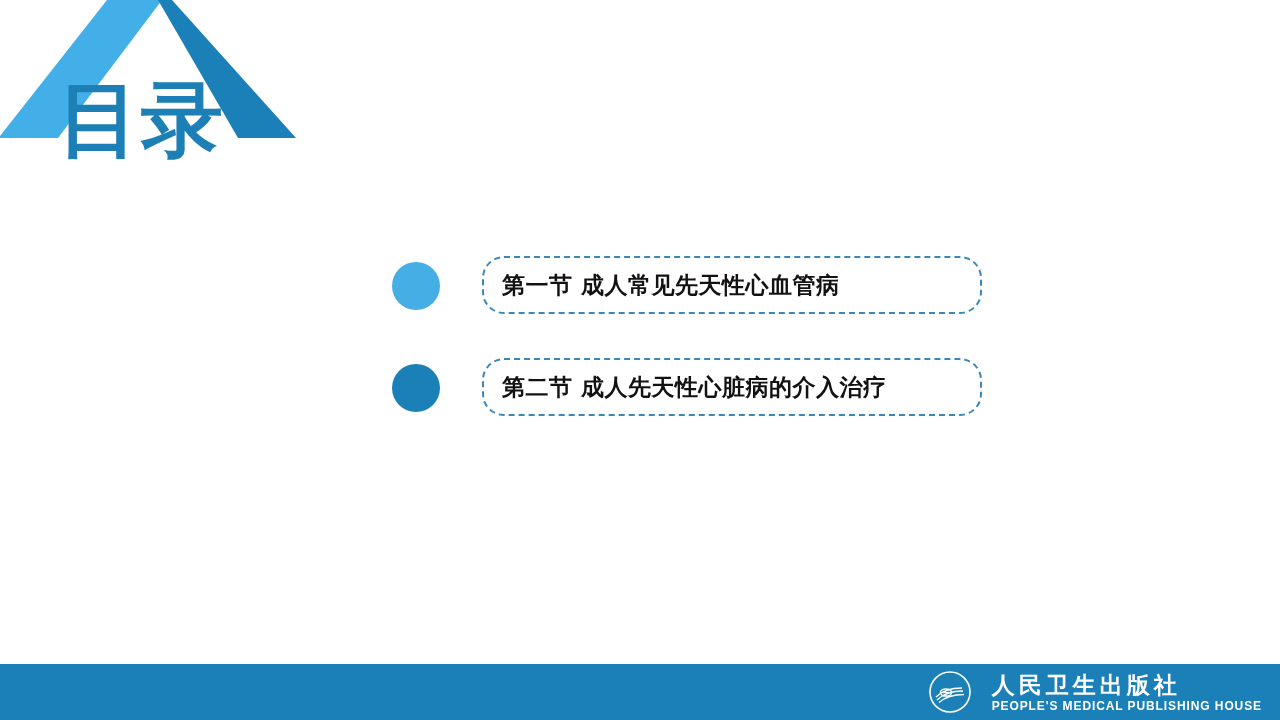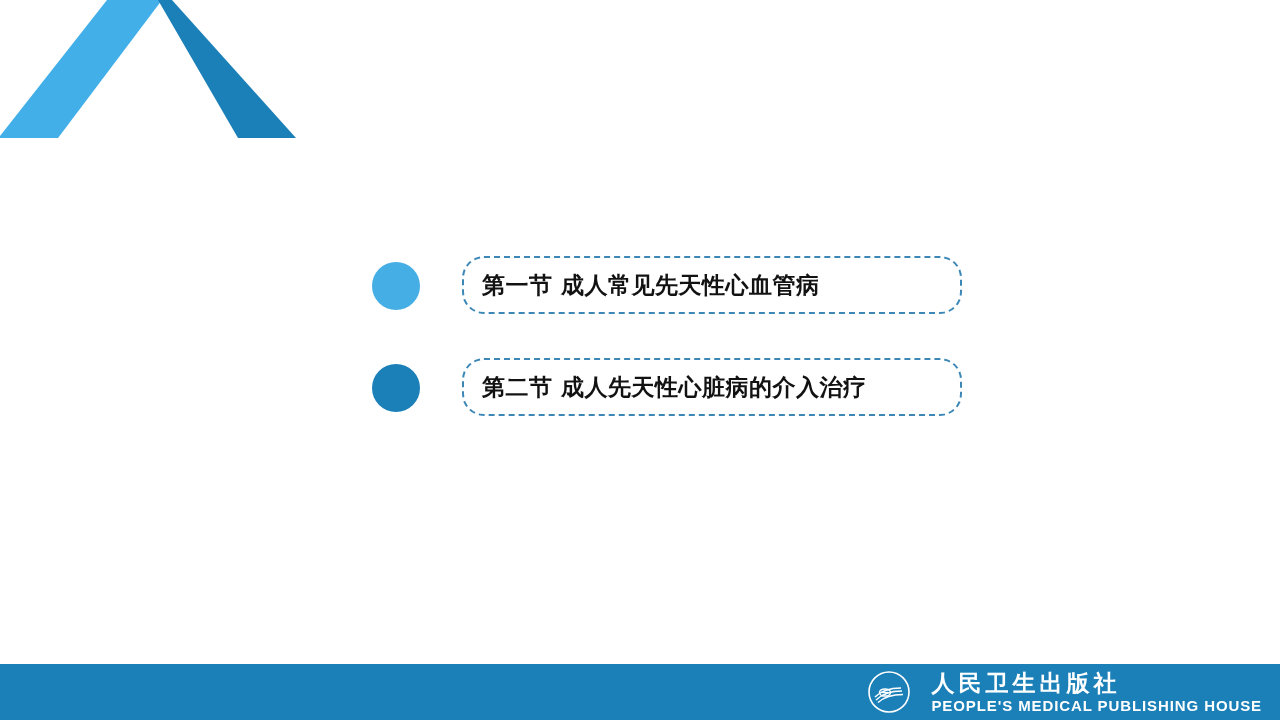--- a/index.html
+++ b/index.html
@@ -47,21 +47,21 @@
     font-weight: bold;
     letter-spacing: 1px;
     color: #1c7fb5;
     white-space: nowrap;
     font-family: "DejaVu Sans", "Liberation Sans", sans-serif;
   }
 
   
   #toc-list {
     position: absolute;
-    left: 372px;
+    left: 392px;
     top: 256px;
     width: 600px;
   }
   .toc-row {
     position: relative;
     height: 60px;
     margin-bottom: 42px;
   }
   .toc-bullet {
     position: absolute;
@@ -125,40 +125,41 @@
   #logo-cn {
     font-size: 23px;
     font-weight: bold;
     color: #ffffff;
     letter-spacing: 4px;
     white-space: nowrap;
     font-family: "DejaVu Serif", "Liberation Serif", serif;
   }
   #logo-en {
     margin-top: 4px;
-    font-size: 15px;
+    font-size: 12px;
     font-weight: bold;
     color: #ffffff;
     letter-spacing: 0.9px;
     white-space: nowrap;
     font-family: "Liberation Sans", sans-serif;
   }
 </style>
 </head>
 <body>
 
 <div id="slide">
 
   <div id="header-graphic">
     <svg width="320" height="150" viewBox="0 0 320 150" xmlns="http://www.w3.org/2000/svg">
       <polygon points="162,0 107,0 0,136 0,138 58,138" fill="#42afe8"></polygon>
       <polygon points="158,0 172,0 296,138 238,138" fill="#1b7fb8"></polygon>
     </svg>
   </div>
 
+  <div id="slide-title">目录</div>
 
   <div id="toc-list">
 
     <div class="toc-row">
       <div class="toc-bullet" style="background:#45aee5;"></div>
       <div class="toc-box">
         <span class="toc-label">第一节  成人常见先天性心血管病</span>
       </div>
     </div>
 

